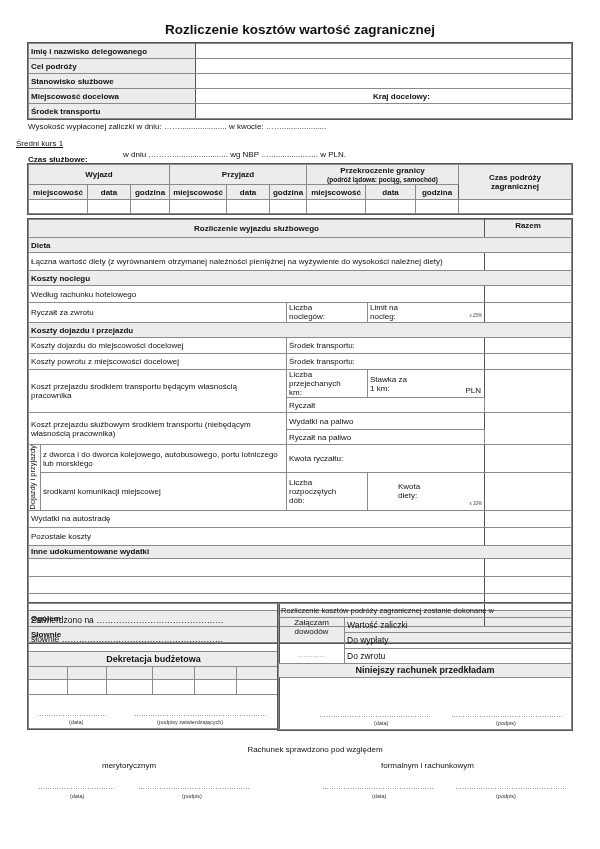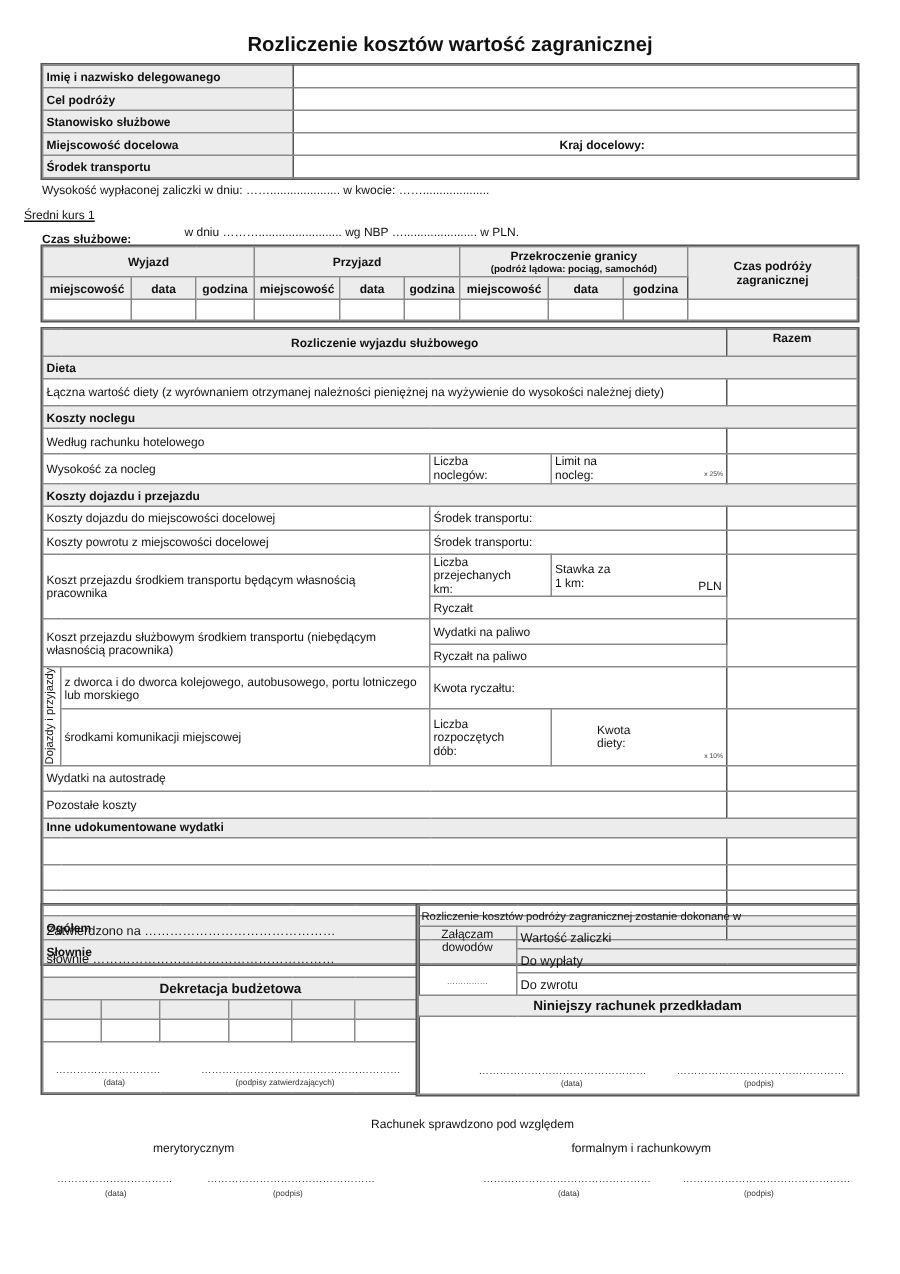--- a/index.html
+++ b/index.html
@@ -131,21 +131,21 @@
         <td></td>
       </tr>
   <tr style="height:15px">
         <td colspan="5" class="g b">Koszty noclegu</td>
       </tr>
   <tr style="height:17px">
         <td colspan="4" class="thickR">Według rachunku hotelowego</td>
         <td></td>
       </tr>
   <tr style="height:20px">
-    <td colspan="2">Wysokość za nocleg</td>
+    <td colspan="2">Ryczałt za zwrotu</td>
     <td style="vertical-align:top;">
           <div style="width:48px">Liczba noclegów:</div>
         </td>
     <td class="thickR" style="position:relative;vertical-align:top;">
           <div style="width:40px">Limit na nocleg:</div>
           <span class="small" style="position:absolute;right:2px;bottom:2px;">x 25%</span>
         </td>
     <td></td>
   </tr>
   <tr style="height:15px">

